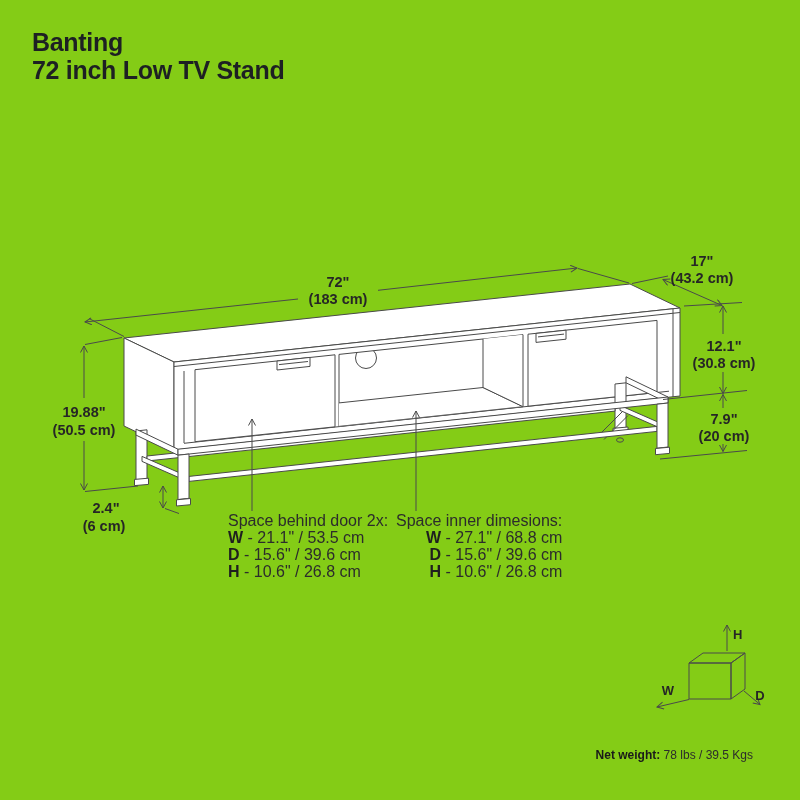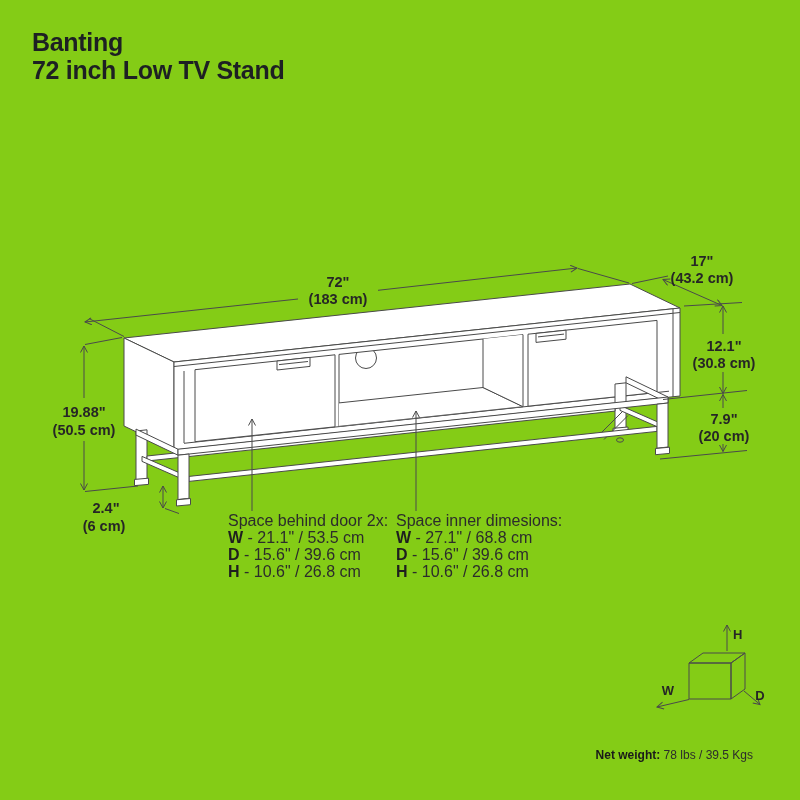--- a/index.html
+++ b/index.html
@@ -6,21 +6,21 @@
   #page{position:relative;width:800px;height:800px;background:#84cc16;overflow:hidden;
         font-family:"Liberation Sans", sans-serif;}
   #title{position:absolute;left:32px;top:28px;font-size:25px;line-height:28px;font-weight:bold;
          color:#1d2023;letter-spacing:-0.3px;}
   svg text{font-family:"Liberation Sans", sans-serif;}
   .dimtxt{font-size:14.5px;font-weight:bold;fill:#262626;}
   .cubetxt{font-size:13px;font-weight:bold;fill:#262626;}
   .specblock{position:absolute;font-size:16px;line-height:17px;color:#2c2c2c;}
   .specblock b{font-weight:bold;color:#1f1f1f;}
   #door-space{left:228px;top:512px;}
-  #inner-space{left:396px;top:512px;}
+  #inner-space{left:396px;top:512px;text-align:right;}
   #net-weight{position:absolute;right:47px;top:748px;font-size:12px;color:#2c2c2c;}
   #net-weight b{color:#1a1a1a;}
 </style>
 </head>
 <body>
 
 <div id="page">
 
   <div id="title">
     <div>Banting</div>

